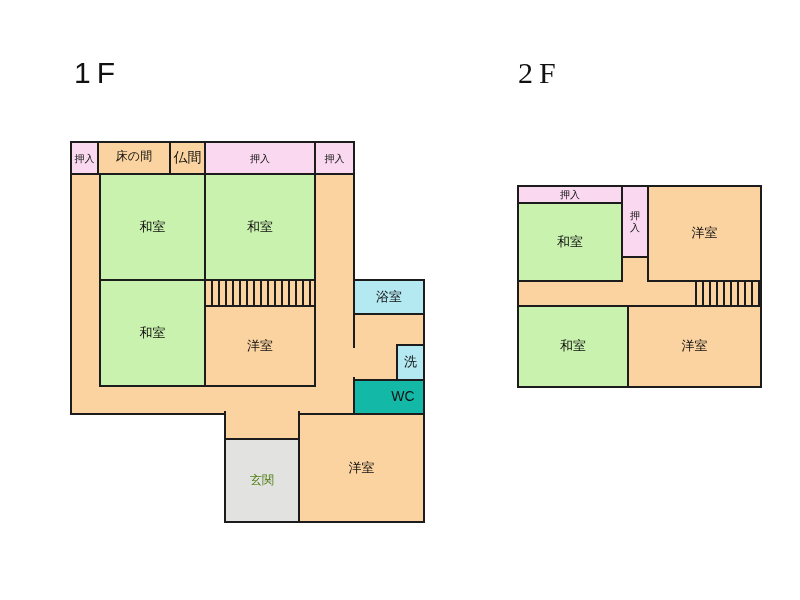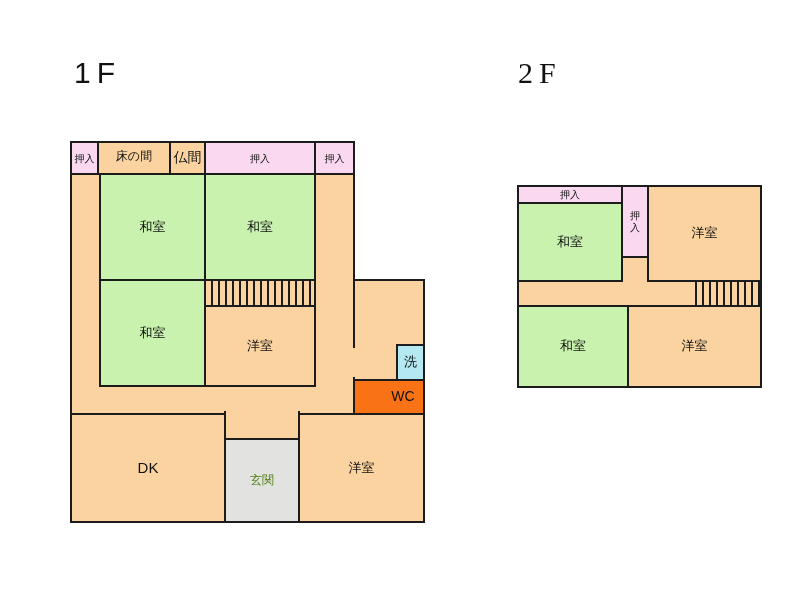--- a/index.html
+++ b/index.html
@@ -47,30 +47,30 @@
       <div class="room" style="left: 192px; top: 173px; width: 112px; height: 108px; border-color: rgb(28, 28, 28); background: rgb(201, 242, 174);">
         <span class="rlabel" style="font-size: 13px; color: rgb(17, 17, 17);">和室</span>
       </div>
       <div class="room" style="left: 87px; top: 279px; width: 107px; height: 108px; border-color: rgb(28, 28, 28); background: rgb(201, 242, 174);">
         <span class="rlabel" style="font-size: 13px; color: rgb(17, 17, 17);">和室</span>
       </div>
       <div class="room" style="left: 192px; top: 279px; width: 112px; height: 28px; border-color: rgb(28, 28, 28); background: repeating-linear-gradient(90deg, rgb(251, 211, 160) 0px, rgb(251, 211, 160) 5px, rgb(28, 28, 28) 5px, rgb(28, 28, 28) 7px) rgb(251, 211, 160);"></div>
       <div class="room" style="left: 192px; top: 305px; width: 112px; height: 82px; border-color: rgb(28, 28, 28); background: rgb(251, 211, 160);">
         <span class="rlabel" style="font-size: 13px; color: rgb(17, 17, 17);">洋室</span>
       </div>
+      <div class="room" style="left: 341px; top: 279px; width: 72px; height: 36px; border-color: rgb(28, 28, 28); background: rgb(181, 233, 242);">
+        <span class="rlabel" style="font-size: 13px; color: rgb(17, 17, 17);">浴室</span>
+      </div>
       <div class="room" style="left: 384px; top: 344px; width: 29px; height: 37px; border-color: rgb(28, 28, 28); background: rgb(181, 233, 242);">
         <span class="rlabel" style="font-size: 13px; color: rgb(17, 17, 17);">洗</span>
       </div>
-      <div class="room" style="left: 341px; top: 379px; width: 72px; height: 36px; border-color: rgb(28, 28, 28); background: #f97316; padding-left: 28px;">
+      <div class="room" style="left: 341px; top: 379px; width: 72px; height: 36px; border-color: rgb(28, 28, 28); background: #14b8a6; padding-left: 28px;">
         <span class="rlabel" style="font-size: 14px; color: rgb(17, 17, 17);">WC</span>
       </div>
       <div class="room no-border" style="left: 339px; top: 348px; width: 10px; height: 29px; border-color: rgb(28, 28, 28); background: rgb(251, 211, 160);"></div>
-      <div class="room" style="left: 58px; top: 413px; width: 156px; height: 110px; border-color: rgb(28, 28, 28); background: rgb(251, 211, 160);">
-        <span class="rlabel" style="font-size: 15px; color: rgb(17, 17, 17);">DK</span>
-      </div>
       <div class="room side-border" style="left: 212px; top: 411px; width: 76px; height: 29px; border-color: rgb(28, 28, 28); background: rgb(251, 211, 160);"></div>
       <div class="room" style="left: 212px; top: 438px; width: 76px; height: 85px; border-color: rgb(28, 28, 28); background: rgb(226, 226, 225);">
         <span class="rlabel" style="font-size: 12px; color: #4d7c0f;">玄関</span>
       </div>
       <div class="room" style="left: 286px; top: 413px; width: 127px; height: 110px; border-color: rgb(28, 28, 28); background: rgb(251, 211, 160);">
         <span class="rlabel" style="font-size: 13px; color: rgb(17, 17, 17);">洋室</span>
       </div>
     </div>
   <div class="floor-group" id="floor-f2">
       <div class="room" style="left: 505px; top: 185px; width: 245px; height: 203px; border-color: rgb(28, 28, 28); background: rgb(251, 211, 160);"></div>

